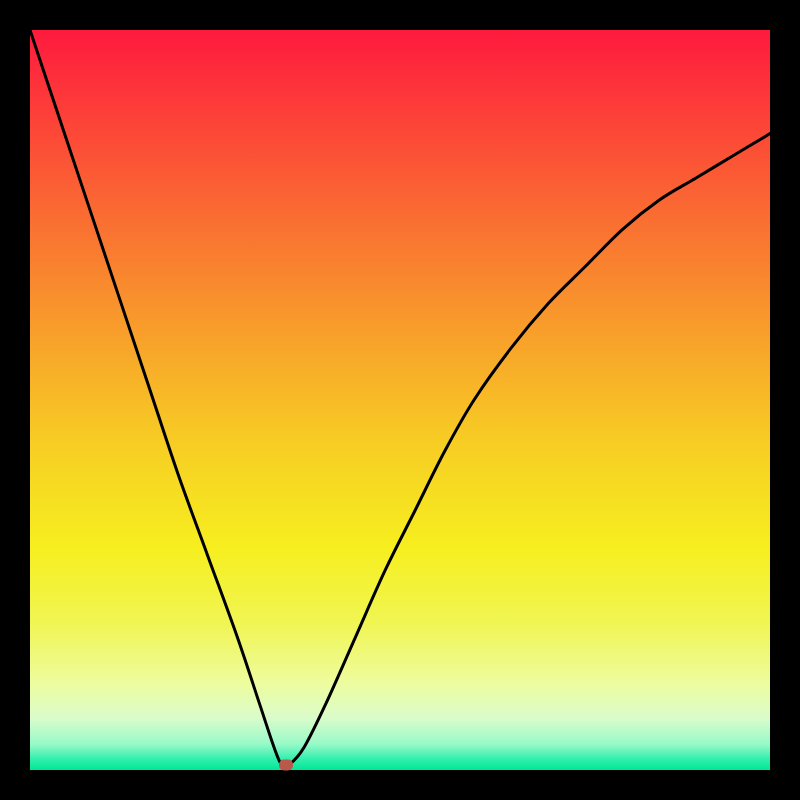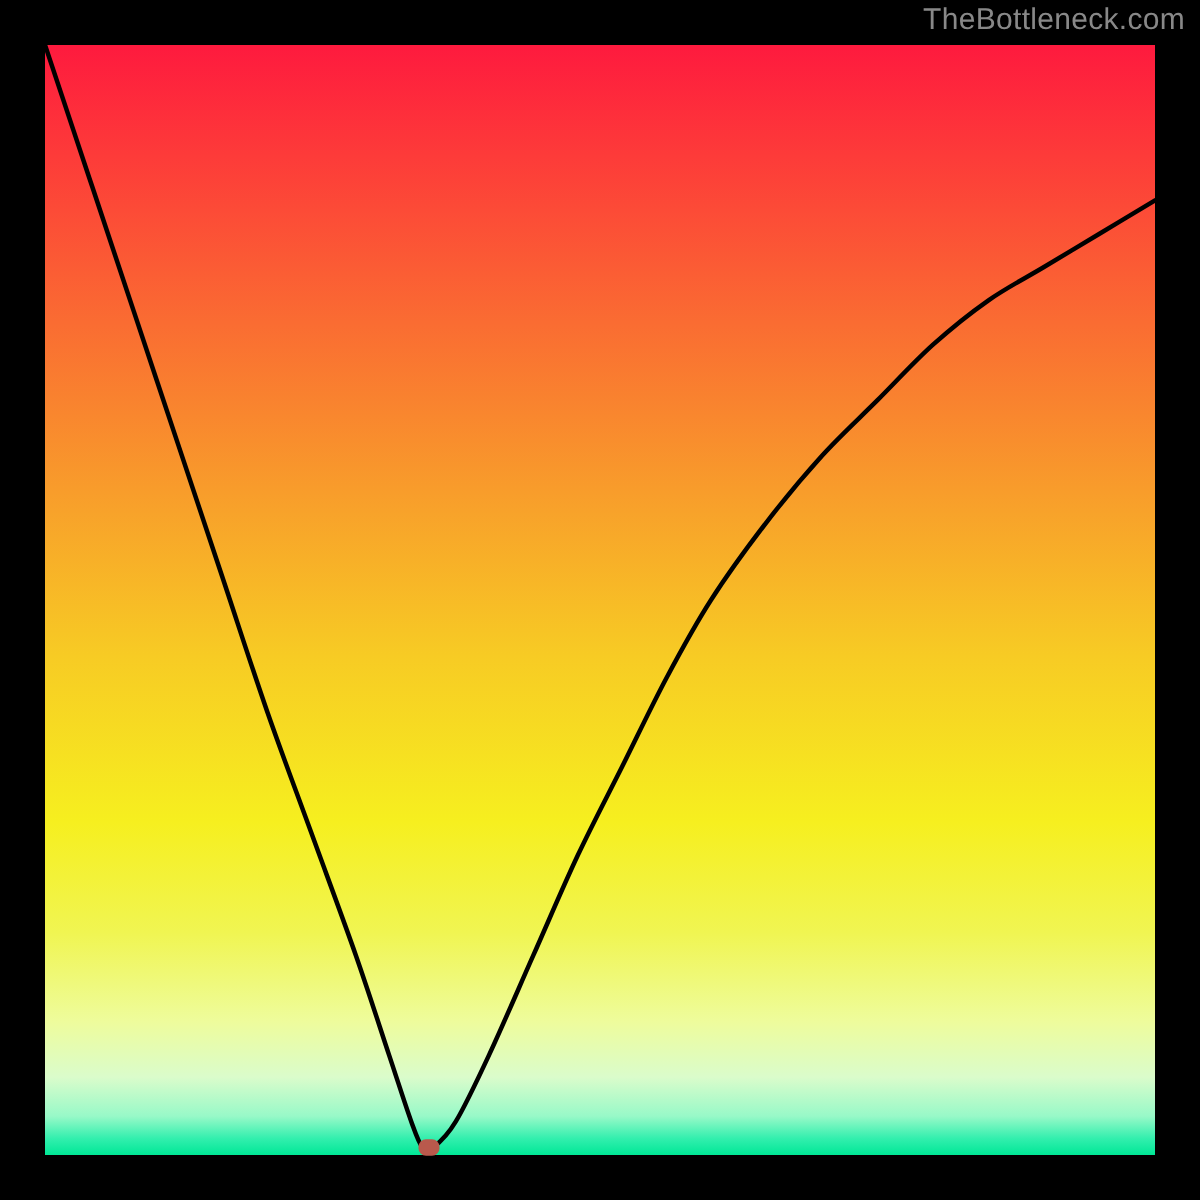--- a/index.html
+++ b/index.html
@@ -48,21 +48,20 @@
     height: 11px;
     background: #b9594c;
     border-radius: 5px;
     transform: translate(-50%, -50%);
   }
 </style>
 </head>
 <body>
 
 <div class="wrap">
-  <div class="watermark">TheBottleneck.com</div>
 
   <div class="plot">
     <svg class="gradient" viewBox="0 0 740 740" preserveAspectRatio="none">
       <defs>
         <linearGradient id="bg" x1="0" y1="0" x2="0" y2="1">
             <stop offset="0%" stop-color="#fe1a3e"></stop>
             <stop offset="10%" stop-color="#fd3b39"></stop>
             <stop offset="25%" stop-color="#fa6c32"></stop>
             <stop offset="40%" stop-color="#f89c2b"></stop>
             <stop offset="55.00000000000001%" stop-color="#f7cb24"></stop>

